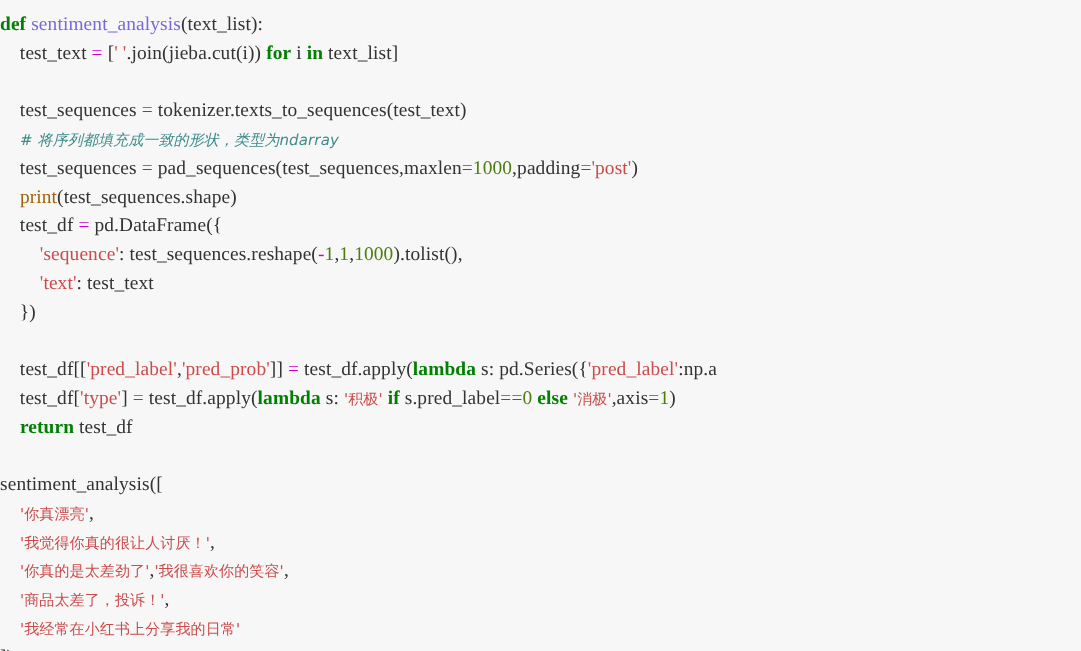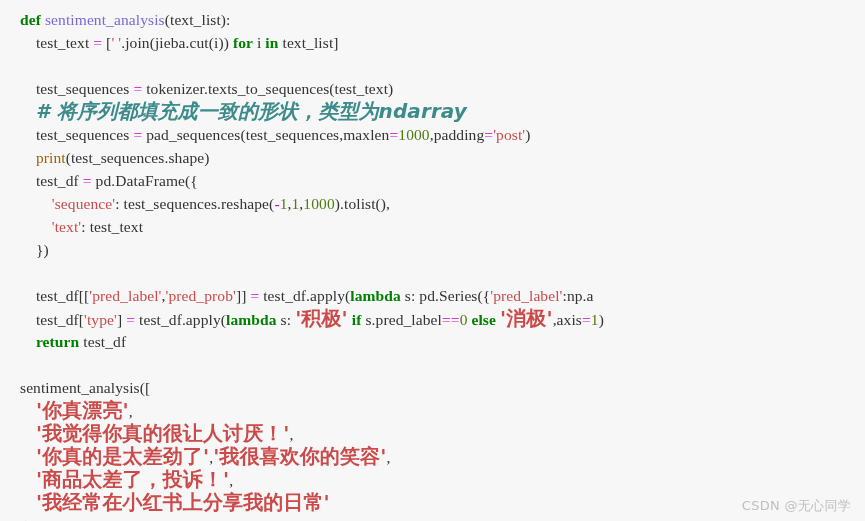--- a/index.html
+++ b/index.html
@@ -24,34 +24,34 @@
     box-sizing: border-box;
     font-family: "Liberation Serif", "DejaVu Serif", serif;
     font-size: 15.5px;
     line-height: 23px;
     white-space: pre;
     color: #333333;
     letter-spacing: 0.1px;
   }
   .code-line {
     height: 23px;
-    padding-left: 20px;
+    padding-left: 0;
     white-space: pre;
     overflow: hidden;
   }
   
   .tok-plain    { color: #333333; }
   .tok-kw       { color: #008000; font-weight: bold; }
   .tok-builtin  { color: #a16207; }
   .tok-fname    { color: #7a68d9; }
   .tok-str      { color: #cb4b4b; }
   .tok-num      { color: #4d7c0f; }
   .tok-op       { color: #cc00cc; }
   .tok-comment  { color: #3d8b8b; font-style: italic; }
-  .tok-cn       { font-family: "DejaVu Sans", "Liberation Sans", sans-serif; font-size: 20px; font-weight: bold; }
+  .tok-cn       { font-family: "DejaVu Sans", "Liberation Sans", sans-serif; font-size: 12px; }
   .tok-comment.tok-cn { font-style: italic; }
 
   #watermark {
     position: absolute;
     right: 14px;
     bottom: 6px;
     font-family: "DejaVu Sans", "Liberation Sans", sans-serif;
     font-size: 13px;
     color: #bfbfbf;
     letter-spacing: 0.3px;
@@ -59,15 +59,14 @@
     user-select: none;
   }
 </style>
 </head>
 <body>
 
 <div id="screenshot">
 
   <div id="code-block"><div class="code-line"><span class="tok-kw">def</span><span class="tok-plain"> </span><span class="tok-fname">sentiment_analysis</span><span class="tok-plain">(text_list):</span></div><div class="code-line"><span class="tok-plain">    test_text </span><span class="tok-op">=</span><span class="tok-plain"> [</span><span class="tok-str">' '</span><span class="tok-plain">.join(jieba.cut(i)) </span><span class="tok-kw">for</span><span class="tok-plain"> i </span><span class="tok-kw">in</span><span class="tok-plain"> text_list]</span></div><div class="code-line">​</div><div class="code-line"><span class="tok-plain">    test_sequences </span><span class="tok-op">=</span><span class="tok-plain"> tokenizer.texts_to_sequences(test_text)</span></div><div class="code-line"><span class="tok-plain">    </span><span class="tok-comment tok-cn"># 将序列都填充成一致的形状，类型为ndarray</span></div><div class="code-line"><span class="tok-plain">    test_sequences </span><span class="tok-op">=</span><span class="tok-plain"> pad_sequences(test_sequences,maxlen</span><span class="tok-op">=</span><span class="tok-num">1000</span><span class="tok-plain">,padding</span><span class="tok-op">=</span><span class="tok-str">'post'</span><span class="tok-plain">)</span></div><div class="code-line"><span class="tok-plain">    </span><span class="tok-builtin">print</span><span class="tok-plain">(test_sequences.shape)</span></div><div class="code-line"><span class="tok-plain">    test_df </span><span class="tok-op">=</span><span class="tok-plain"> pd.DataFrame({</span></div><div class="code-line"><span class="tok-plain">        </span><span class="tok-str">'sequence'</span><span class="tok-plain">: test_sequences.reshape(</span><span class="tok-op">-</span><span class="tok-num">1</span><span class="tok-plain">,</span><span class="tok-num">1</span><span class="tok-plain">,</span><span class="tok-num">1000</span><span class="tok-plain">).tolist(),</span></div><div class="code-line"><span class="tok-plain">        </span><span class="tok-str">'text'</span><span class="tok-plain">: test_text</span></div><div class="code-line"><span class="tok-plain">    })</span></div><div class="code-line">​</div><div class="code-line"><span class="tok-plain">    test_df[[</span><span class="tok-str">'pred_label'</span><span class="tok-plain">,</span><span class="tok-str">'pred_prob'</span><span class="tok-plain">]] </span><span class="tok-op">=</span><span class="tok-plain"> test_df.apply(</span><span class="tok-kw">lambda</span><span class="tok-plain"> s: pd.Series({</span><span class="tok-str">'pred_label'</span><span class="tok-plain">:np.a</span></div><div class="code-line"><span class="tok-plain">    test_df[</span><span class="tok-str">'type'</span><span class="tok-plain">] </span><span class="tok-op">=</span><span class="tok-plain"> test_df.apply(</span><span class="tok-kw">lambda</span><span class="tok-plain"> s: </span><span class="tok-str tok-cn">'积极'</span><span class="tok-plain"> </span><span class="tok-kw">if</span><span class="tok-plain"> s.pred_label</span><span class="tok-op">==</span><span class="tok-num">0</span><span class="tok-plain"> </span><span class="tok-kw">else</span><span class="tok-plain"> </span><span class="tok-str tok-cn">'消极'</span><span class="tok-plain">,axis</span><span class="tok-op">=</span><span class="tok-num">1</span><span class="tok-plain">)</span></div><div class="code-line"><span class="tok-plain">    </span><span class="tok-kw">return</span><span class="tok-plain"> test_df</span></div><div class="code-line">​</div><div class="code-line"><span class="tok-plain">sentiment_analysis([</span></div><div class="code-line"><span class="tok-plain">    </span><span class="tok-str tok-cn">'你真漂亮'</span><span class="tok-plain">,</span></div><div class="code-line"><span class="tok-plain">    </span><span class="tok-str tok-cn">'我觉得你真的很让人讨厌！'</span><span class="tok-plain">,</span></div><div class="code-line"><span class="tok-plain">    </span><span class="tok-str tok-cn">'你真的是太差劲了'</span><span class="tok-plain">,</span><span class="tok-str tok-cn">'我很喜欢你的笑容'</span><span class="tok-plain">,</span></div><div class="code-line"><span class="tok-plain">    </span><span class="tok-str tok-cn">'商品太差了，投诉！'</span><span class="tok-plain">,</span></div><div class="code-line"><span class="tok-plain">    </span><span class="tok-str tok-cn">'我经常在小红书上分享我的日常'</span></div><div class="code-line"><span class="tok-plain">])</span></div></div>
 
-  <div id="watermark">CSDN @无心同学</div>
 
 </div>
 
 </body></html>

